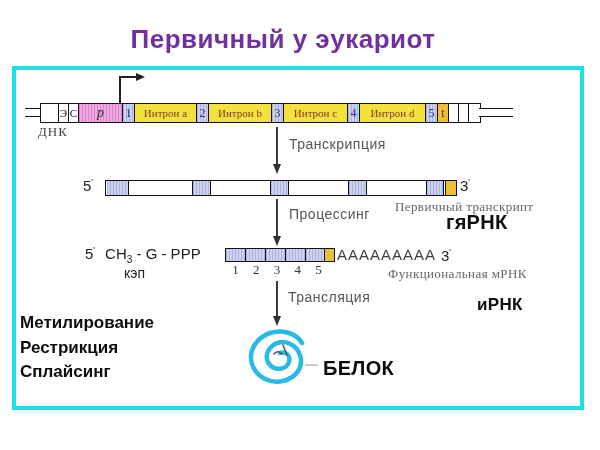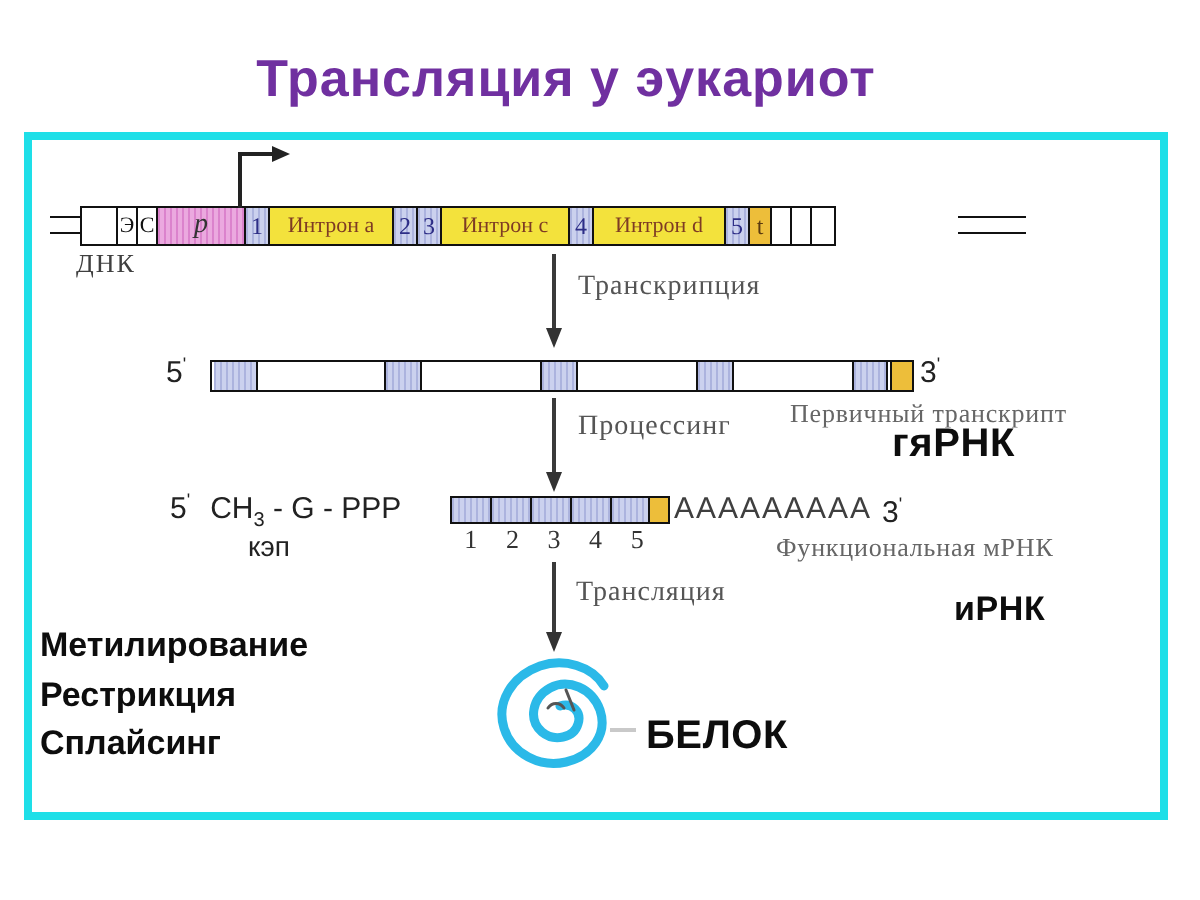--- a/index.html
+++ b/index.html
@@ -49,21 +49,21 @@
     box-sizing:border-box;background:#fff;
   }
   .dna-label{position:absolute;left:38px;top:124px;font-size:13px;color:#3f3f3f;letter-spacing:1px;}
   
   .vline{position:absolute;width:2px;background:#222;}
   .hline{position:absolute;height:2px;background:#222;}
   .tri-right{position:absolute;width:0;height:0;border-top:4px solid transparent;border-bottom:4px solid transparent;border-left:9px solid #222;}
   .tri-down{position:absolute;width:0;height:0;border-left:4px solid transparent;border-right:4px solid transparent;border-top:10px solid #333;}
   
   .flow{background:#3a3a3a;}
-  .step-label{position:absolute;font-family:Liberation Serif, serif;font-size:14px;color:#555;letter-spacing:.5px;}
+  .step-label{position:absolute;font-family:Liberation Sans, sans-serif;font-size:14px;color:#555;letter-spacing:.5px;}
   
   .prime-lbl{position:absolute;font-size:15px;color:#222;}
   .prime-lbl sup{font-size:9px;}
   .rna-bar{position:absolute;left:105px;top:180px;width:352px;height:16px;border:1px solid #111;box-sizing:border-box;background:#fff;}
   .rna-box{position:absolute;top:0;height:100%;border-left:1px solid #111;border-right:1px solid #111;box-sizing:border-box;}
   .caption{position:absolute;font-family:"Liberation Serif",serif;font-size:13px;color:#666;letter-spacing:.4px;white-space:nowrap;}
   .big-name{position:absolute;font-size:20px;font-weight:bold;color:#0d0d0d;letter-spacing:.3px;}
   
   .cap-text{position:absolute;left:85px;top:245px;font-size:15px;color:#222;white-space:nowrap;}
   .cap-text sup{font-size:9px;}
@@ -77,33 +77,34 @@
   .polya{position:absolute;left:337px;top:246px;font-family:Liberation Sans, sans-serif;font-size:15px;color:#3f3f3f;letter-spacing:1px;}
   
   .left-list{position:absolute;left:20px;top:311px;font-size:17px;font-weight:bold;color:#0d0d0d;line-height:24.7px;}
   
   .spiral-svg{position:absolute;left:246px;top:327px;color:var(--spiral,#2BB9E8);}
   .dash-mark{position:absolute;left:305px;top:364px;width:13px;height:2px;background:#c9c9c9;}
 </style>
 </head>
 <body>
 
-<div class="slide-title">Трансляция у эукариот</div>
+<div class="slide-title">Первичный у эукариот</div>
 
 <div class="frame"></div>
 
 <div class="thin-line" style="left:25px;top:108px;width:16px;"></div>
 <div class="dna-bar">
   <div class="cell c-white" style="width:18px"></div>
   <div class="cell c-enh" style="width:10px">Э</div>
   <div class="cell c-enh" style="width:10px">С</div>
   <div class="cell c-pink" style="width:44px">p</div>
   <div class="cell c-lav" style="width:12px">1</div>
   <div class="cell c-yel" style="width:62px">Интрон a</div>
   <div class="cell c-lav" style="width:12px">2</div>
+  <div class="cell c-yel" style="width:63px">Интрон b</div>
   <div class="cell c-lav" style="width:12px">3</div>
   <div class="cell c-yel" style="width:64px">Интрон c</div>
   <div class="cell c-lav" style="width:12px">4</div>
   <div class="cell c-yel" style="width:66px">Интрон d</div>
   <div class="cell c-lav" style="width:12px">5</div>
   <div class="cell c-gold" style="width:11px">t</div>
   <div class="cell c-white" style="width:10px"></div>
   <div class="cell c-white" style="width:10px"></div>
   <div class="cell c-white" style="width:11px"></div>
 </div>

